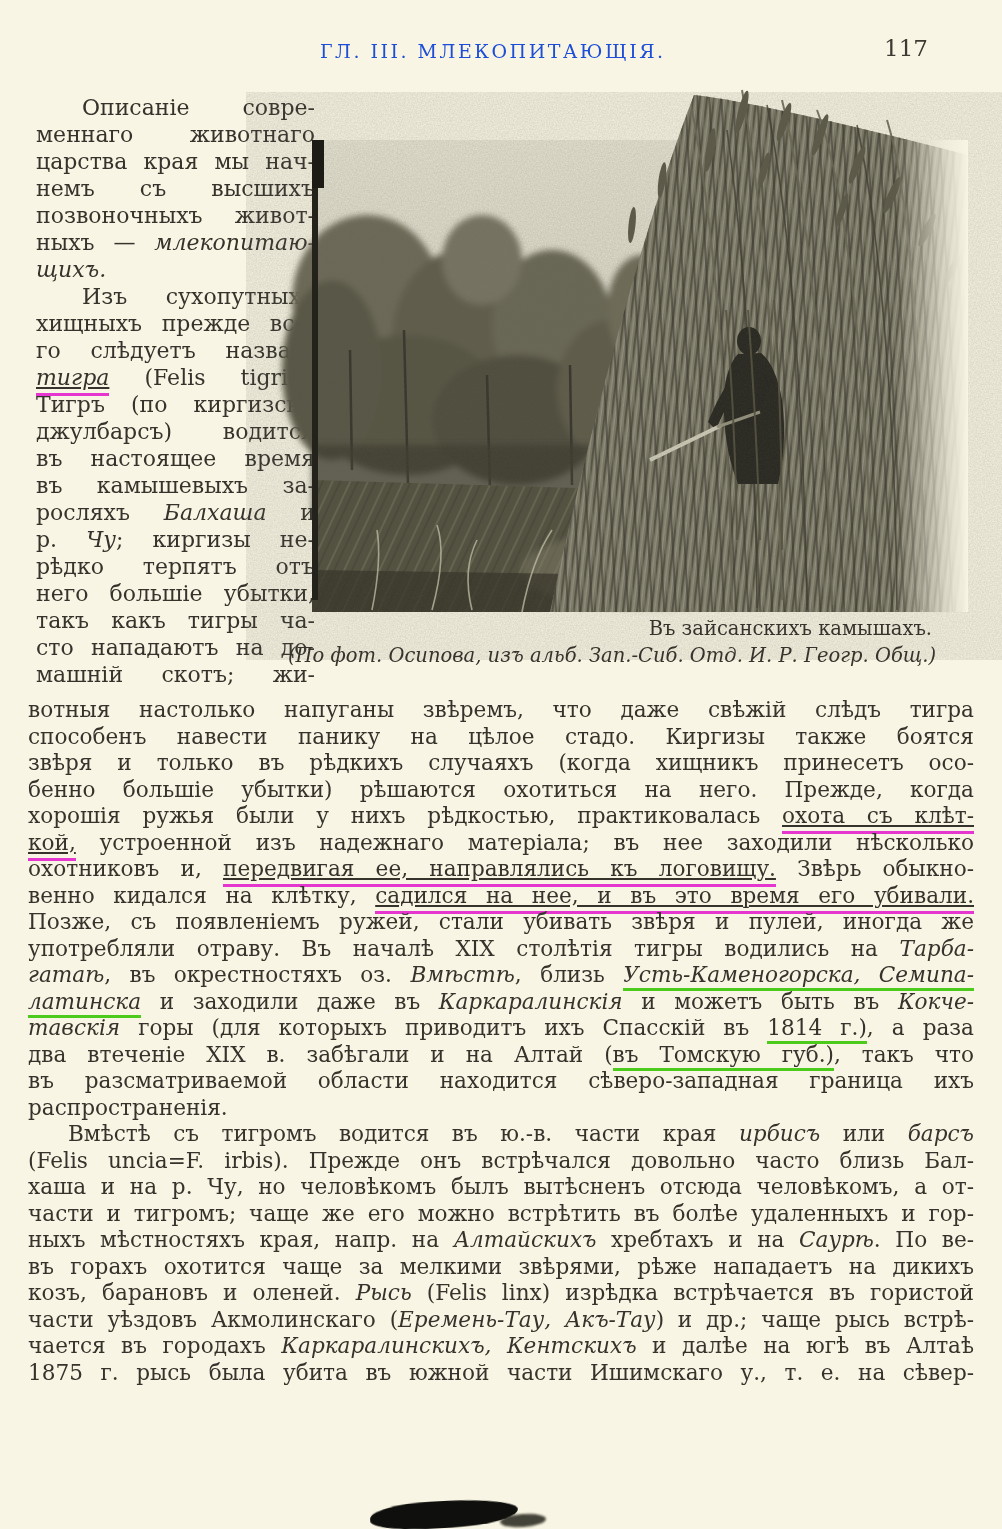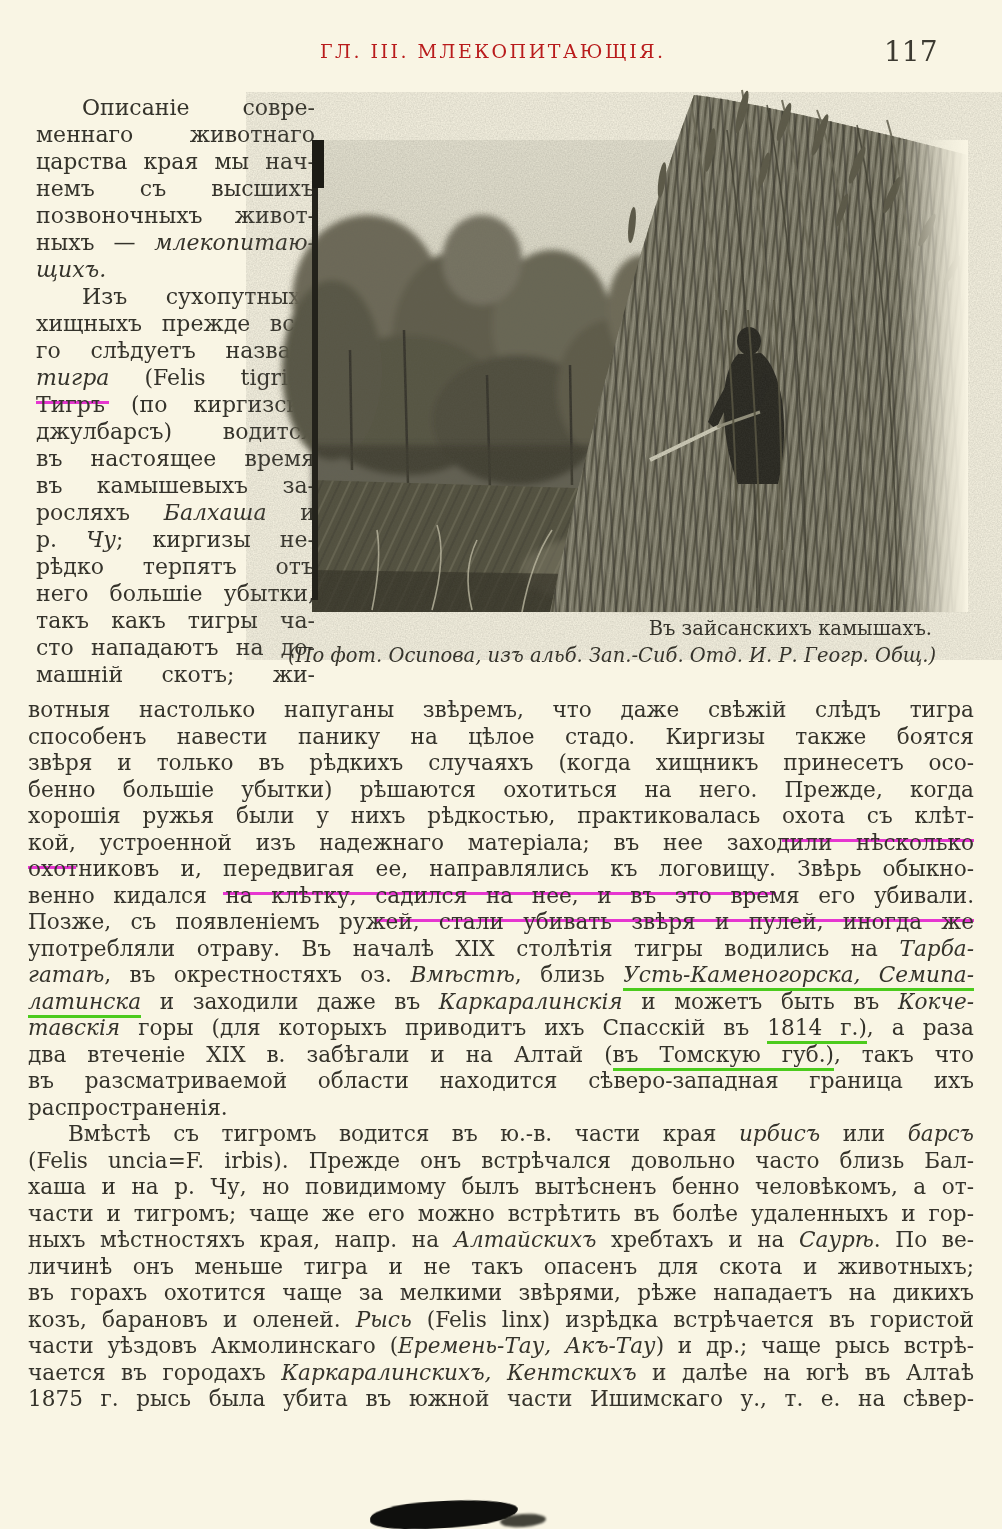--- a/index.html
+++ b/index.html
@@ -1,27 +1,27 @@
 <!DOCTYPE html>
 <html style="--pink: #e636d0; --green: #4ccb1d;"><head>
 <meta charset="utf-8">
 <style>
   html,body{margin:0;padding:0;background:#6b6b6b;}
   .page{position:relative;width:1002px;height:1529px;background:#f9f5e4;
         font-family:"DejaVu Serif","Liberation Serif",serif;color:#35332b;overflow:hidden;}
-  .running-head{position:absolute;left:320px;top:40px;font-size:19px;letter-spacing:2.5px;color:#b91c1c;}
-  .page-num{position:absolute;left:884px;top:35px;font-size:28px;color:#3c3a31;}
+  .running-head{position:absolute;left:320px;top:40px;font-size:19px;letter-spacing:2.5px;color:#1d4ed8;}
+  .page-num{position:absolute;left:884px;top:35px;font-size:23px;color:#3c3a31;}
   .leftcol{position:absolute;left:36px;top:94px;width:279px;font-size:22px;line-height:27px;}
   .bodytext{position:absolute;left:28px;top:697px;width:946px;font-size:21.6px;line-height:26.5px;}
   .tline{text-align:justify;text-align-last:justify;}
   .tline.lft{text-align:center;text-align-last:left;}
   .leftcol .tline.ind{text-indent:46px;}
   .bodytext .tline.ind{text-indent:40px;}
   .it{font-style:italic;}
-  .up{border-bottom:3px solid var(--pink,#e636d0);padding-bottom:11px;}
+  .up{border-bottom:3px solid var(--pink,#e636d0);padding-bottom:3px;text-decoration:underline;}
   .ug{border-bottom:3px solid var(--green,#4ccb1d);padding-bottom:1px;}
   .photo{position:absolute;left:312px;top:140px;width:656px;height:472px;}
   .photo svg{overflow:visible;display:block;}
   .cap1{position:absolute;left:292px;top:617px;width:640px;text-align:right;font-size:19.5px;}
   .cap2{position:absolute;left:288px;top:644px;width:690px;text-align:left;font-size:19.5px;font-style:italic;}
   .smudge{position:absolute;left:370px;top:1501px;width:148px;height:27px;background:#0f0f0d;
           border-radius:48% 55% 52% 45% / 60% 50% 65% 45%;transform:rotate(-3deg);filter:blur(0.6px);}
   .smudge2{position:absolute;left:500px;top:1514px;width:46px;height:13px;background:#17170f;
           border-radius:50%;transform:rotate(-4deg);filter:blur(1px);opacity:.8;}
 </style>
@@ -200,24 +200,23 @@
       <div class="tline"><span>Позже, съ появленіемъ ружей, стали убивать звѣря и пулей, иногда же</span></div>
       <div class="tline"><span>употребляли отраву. Въ началѣ XIX столѣтія тигры водились на </span><span class="it">Тарба-</span></div>
       <div class="tline"><span class="it">гатаѣ</span><span>, въ окрестностяхъ оз. </span><span class="it">Вмѣстѣ</span><span>, близь </span><span class="it ug">Усть-Каменогорска, Семипа-</span></div>
       <div class="tline"><span class="it ug">латинска</span><span> и заходили даже въ </span><span class="it">Каркаралинскія</span><span> и можетъ быть въ </span><span class="it">Кокче-</span></div>
       <div class="tline"><span class="it">тавскія</span><span> горы (для которыхъ приводитъ ихъ Спасскій въ </span><span class="ug">1814 г.)</span><span>, а раза</span></div>
       <div class="tline"><span>два втеченіе XIX в. забѣгали и на Алтай (</span><span class="ug">въ Томскую губ.)</span><span>, такъ что</span></div>
       <div class="tline"><span>въ разсматриваемой области находится сѣверо-западная граница ихъ</span></div>
       <div class="tline lft"><span>распространенія.</span></div>
       <div class="tline ind"><span>Вмѣстѣ съ тигромъ водится въ ю.-в. части края </span><span class="it">ирбисъ</span><span> или </span><span class="it">барсъ</span></div>
       <div class="tline"><span>(Felis uncia=F. irbis). Прежде онъ встрѣчался довольно часто близь Бал-</span></div>
-      <div class="tline"><span>хаша и на р. Чу, но повидимому былъ вытѣсненъ бенно человѣкомъ, а от-</span></div>
+      <div class="tline"><span>хаша и на р. Чу, но человѣкомъ былъ вытѣсненъ отсюда человѣкомъ, а от-</span></div>
       <div class="tline"><span>части и тигромъ; чаще же его можно встрѣтить въ болѣе удаленныхъ и гор-</span></div>
       <div class="tline"><span>ныхъ мѣстностяхъ края, напр. на </span><span class="it">Алтайскихъ</span><span> хребтахъ и на </span><span class="it">Саурѣ</span><span>. По ве-</span></div>
-      <div class="tline"><span>личинѣ онъ меньше тигра и не такъ опасенъ для скота и животныхъ;</span></div>
       <div class="tline"><span>въ горахъ охотится чаще за мелкими звѣрями, рѣже нападаетъ на дикихъ</span></div>
       <div class="tline"><span>козъ, барановъ и оленей. </span><span class="it">Рысь</span><span> (Felis linx) изрѣдка встрѣчается въ гористой</span></div>
       <div class="tline"><span>части уѣздовъ Акмолинскаго (</span><span class="it">Еремень-Тау, Акъ-Тау</span><span>) и др.; чаще рысь встрѣ-</span></div>
       <div class="tline"><span>чается въ городахъ </span><span class="it">Каркаралинскихъ, Кентскихъ</span><span> и далѣе на югѣ въ Алтаѣ</span></div>
       <div class="tline"><span>1875 г. рысь была убита въ южной части Ишимскаго у., т. е. на сѣвер-</span></div>
     </div>
 
   <div class="smudge"></div>
   <div class="smudge2"></div>
 </div>

